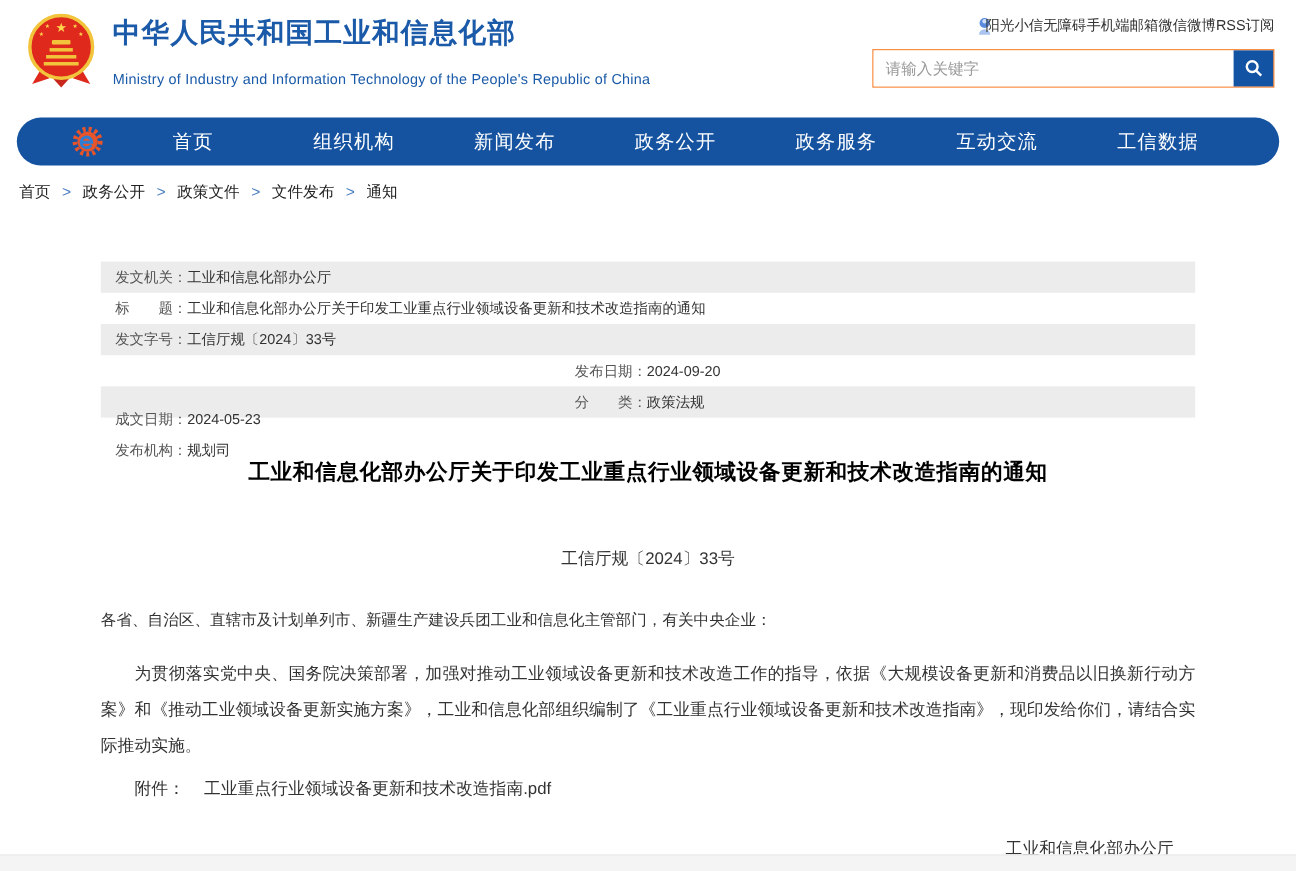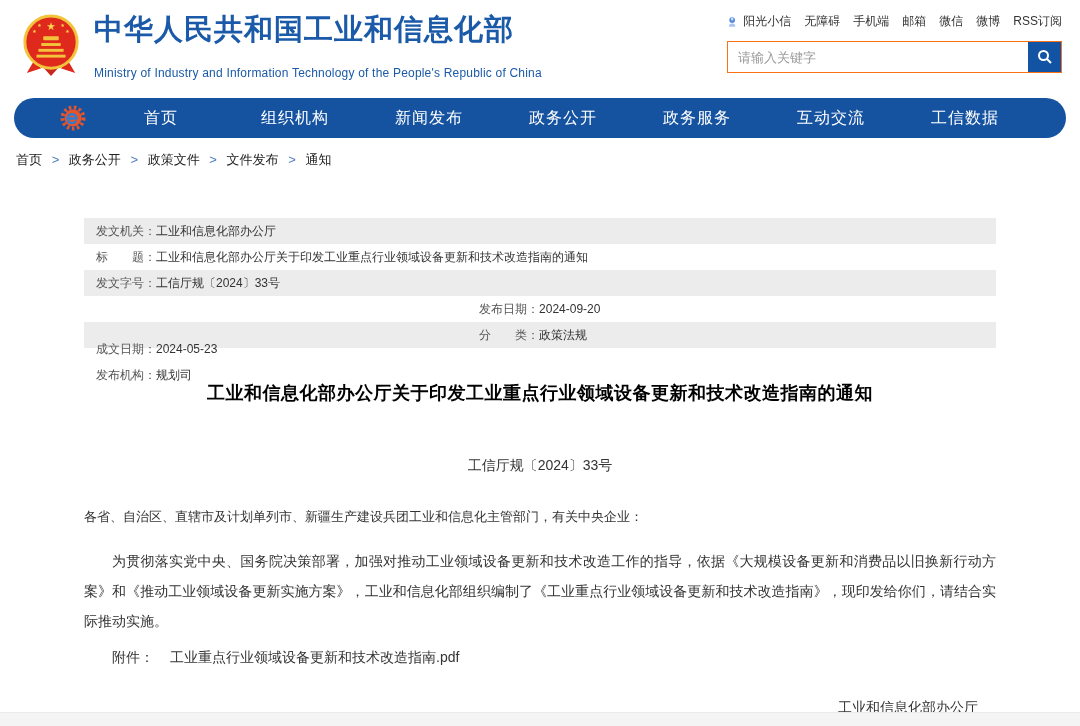--- a/index.html
+++ b/index.html
@@ -4,26 +4,26 @@
 <style>
   * { margin:0; padding:0; box-sizing:border-box; }
   html,body { width:1080px; height:726px; background:#fff; overflow:hidden;
               font-family:"Liberation Sans","DejaVu Sans",sans-serif; }
 
   
   .header { display:flex; justify-content:space-between; align-items:flex-start;
             padding:10px 18px 0 20px; height:92px; }
   .brand { display:flex; align-items:center; gap:12px; cursor:pointer; }
   .emblem { width:62px; height:64px; flex:0 0 auto; }
-  .brand-text .site-title { font-size:29px; font-weight:700; color:#1a5aa8; letter-spacing:1px; }
+  .brand-text .site-title { font-size:23px; font-weight:700; color:#1a5aa8; letter-spacing:1px; }
   .brand-text .site-subtitle { font-size:12px; color:#1a5aa8; margin-top:16px; letter-spacing:.2px; }
 
   .header-right { width:335px; padding-top:3px; }
   .top-links { display:flex; justify-content:flex-end; align-items:center;
-               gap:13px; font-size:12px; color:#333; white-space:nowrap; }
+               font-size:12px; color:#333; white-space:nowrap; }
   .top-links .lnk { cursor:pointer; }
   .mascot-icon { width:15px; height:16px; margin-right:-7px; }
   .search-box { display:flex; margin-top:11px; height:32px; border:1px solid #f97316; }
   .search-box input { flex:1; border:none; outline:none; padding:0 10px;
                       font-size:13px; color:#333; font-family:inherit; }
   .search-box input::placeholder { color:#9a9a9a; }
   .search-btn { width:33px; background:#1254a3; border:none; cursor:pointer;
                 display:flex; align-items:center; justify-content:center; }
 
   

